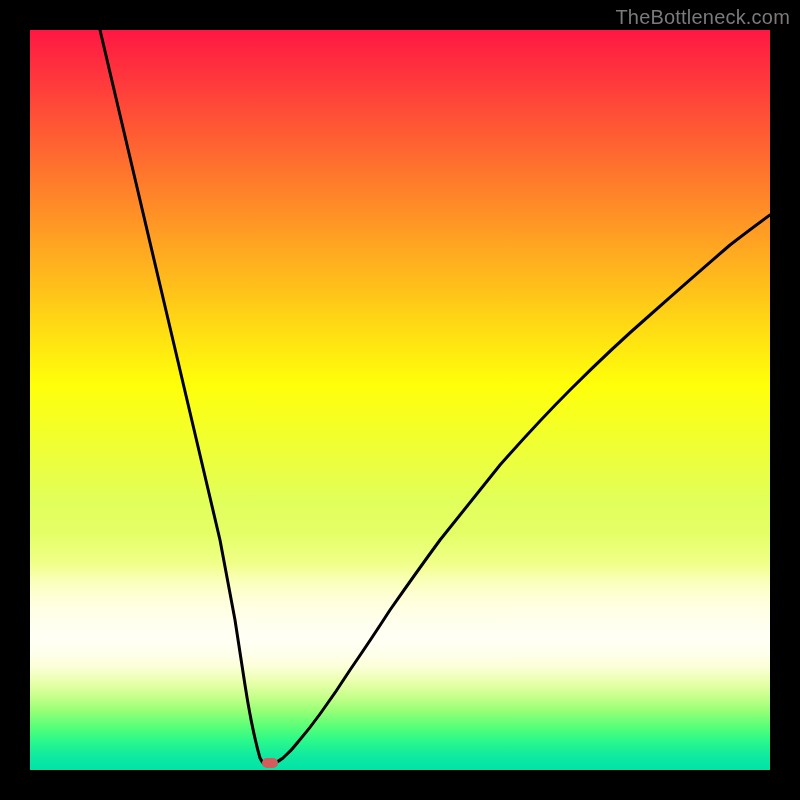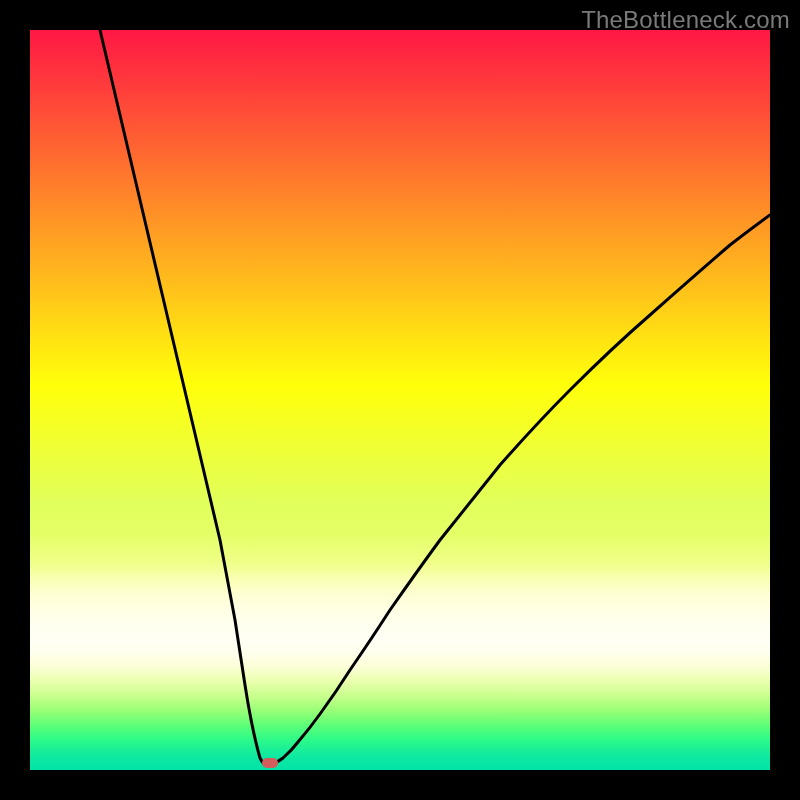--- a/index.html
+++ b/index.html
@@ -53,21 +53,21 @@
       #2bf98a 96%,
       #11eaa0 98%,
       #00e3a8 100%
     );
   }
   .watermark {
     position: absolute;
     top: 6px;
     right: 10px;
     color: #7a7a7a;
-    font-size: 24px;
+    font-size: 20px;
     font-weight: 500;
     letter-spacing: 0.2px;
     z-index: 5;
   }
   svg.curve {
     position: absolute;
     left: 30px;
     top: 30px;
     width: 740px;
     height: 740px;

